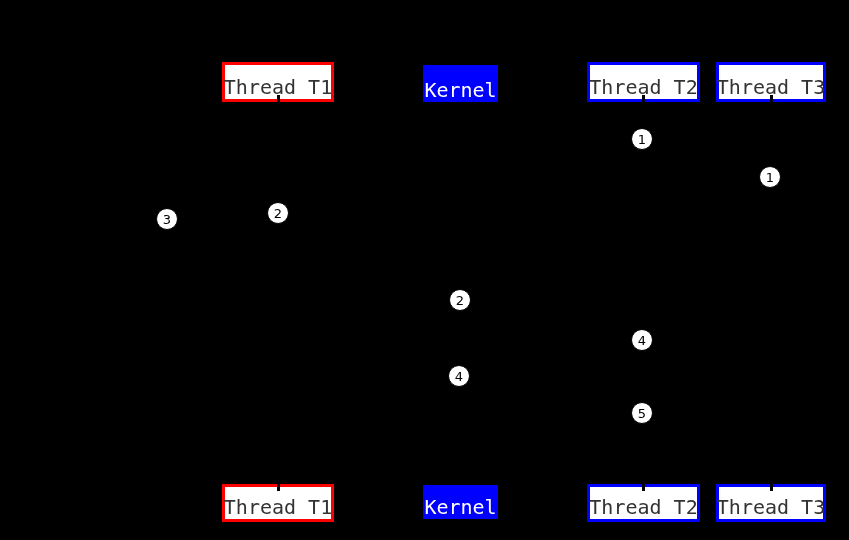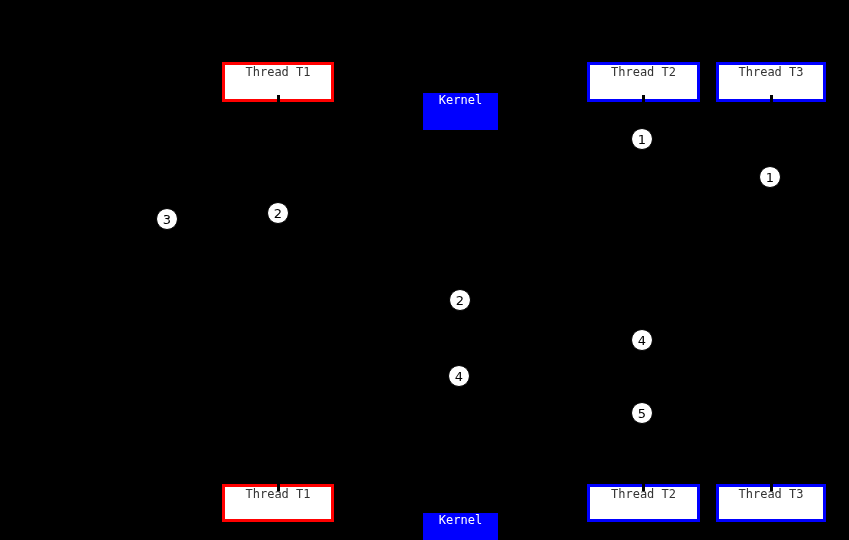--- a/index.html
+++ b/index.html
@@ -11,28 +11,28 @@
   }
   .canvas {
     position: relative;
     width: 849px; height: 540px;
     background: #000;
   }
   .pbox {
     position: absolute;
     box-sizing: border-box;
     display: flex;
-    align-items: flex-start;
+    align-items: flex-end;
     justify-content: center;
     font-family: "DejaVu Sans Mono", monospace;
-    font-size: 12px;
+    font-size: 20px;
     white-space: nowrap;
   }
   .pbox.thread { border-style: solid; border-width: 3px; }
-  .pbox.kernel { border: 0; margin-top: 28px; }
+  .pbox.kernel { border: 0; }
   .notch {
     position: absolute;
     left: 50%;
     margin-left: -1.5px;
     width: 3px;
     height: 8px;
     background: #000;
   }
   .notch-bottom { bottom: -4px; }
   .notch-top { top: -4px; }

